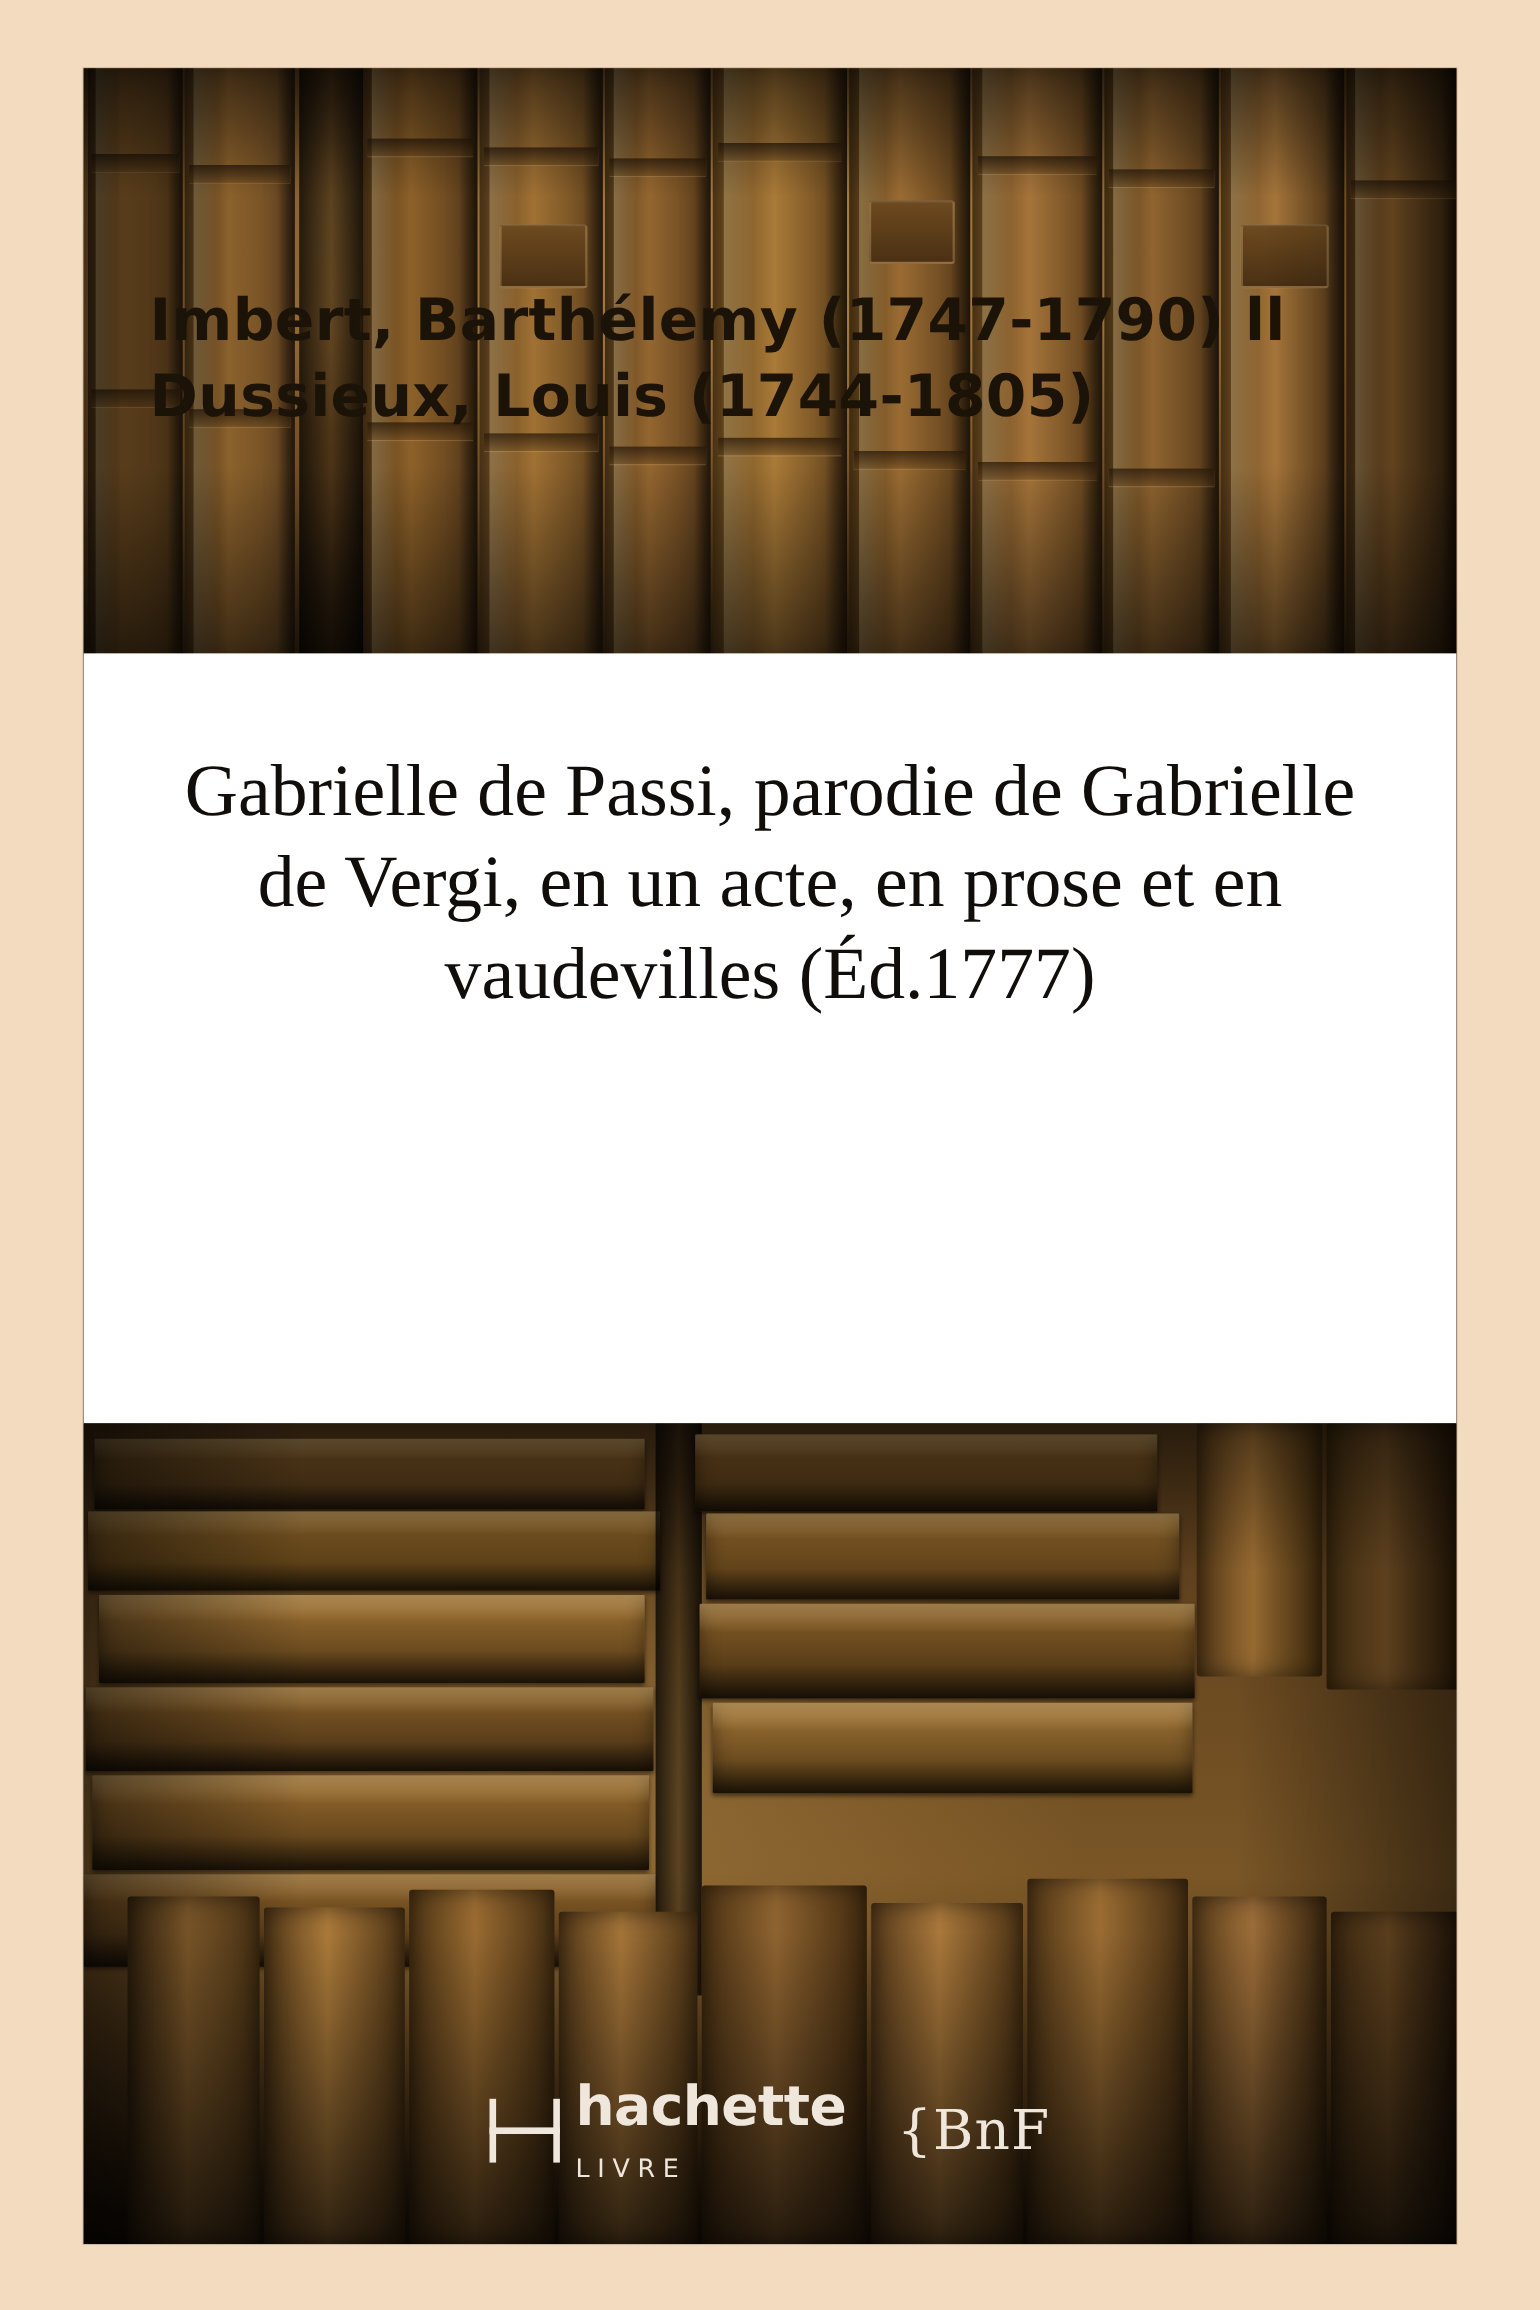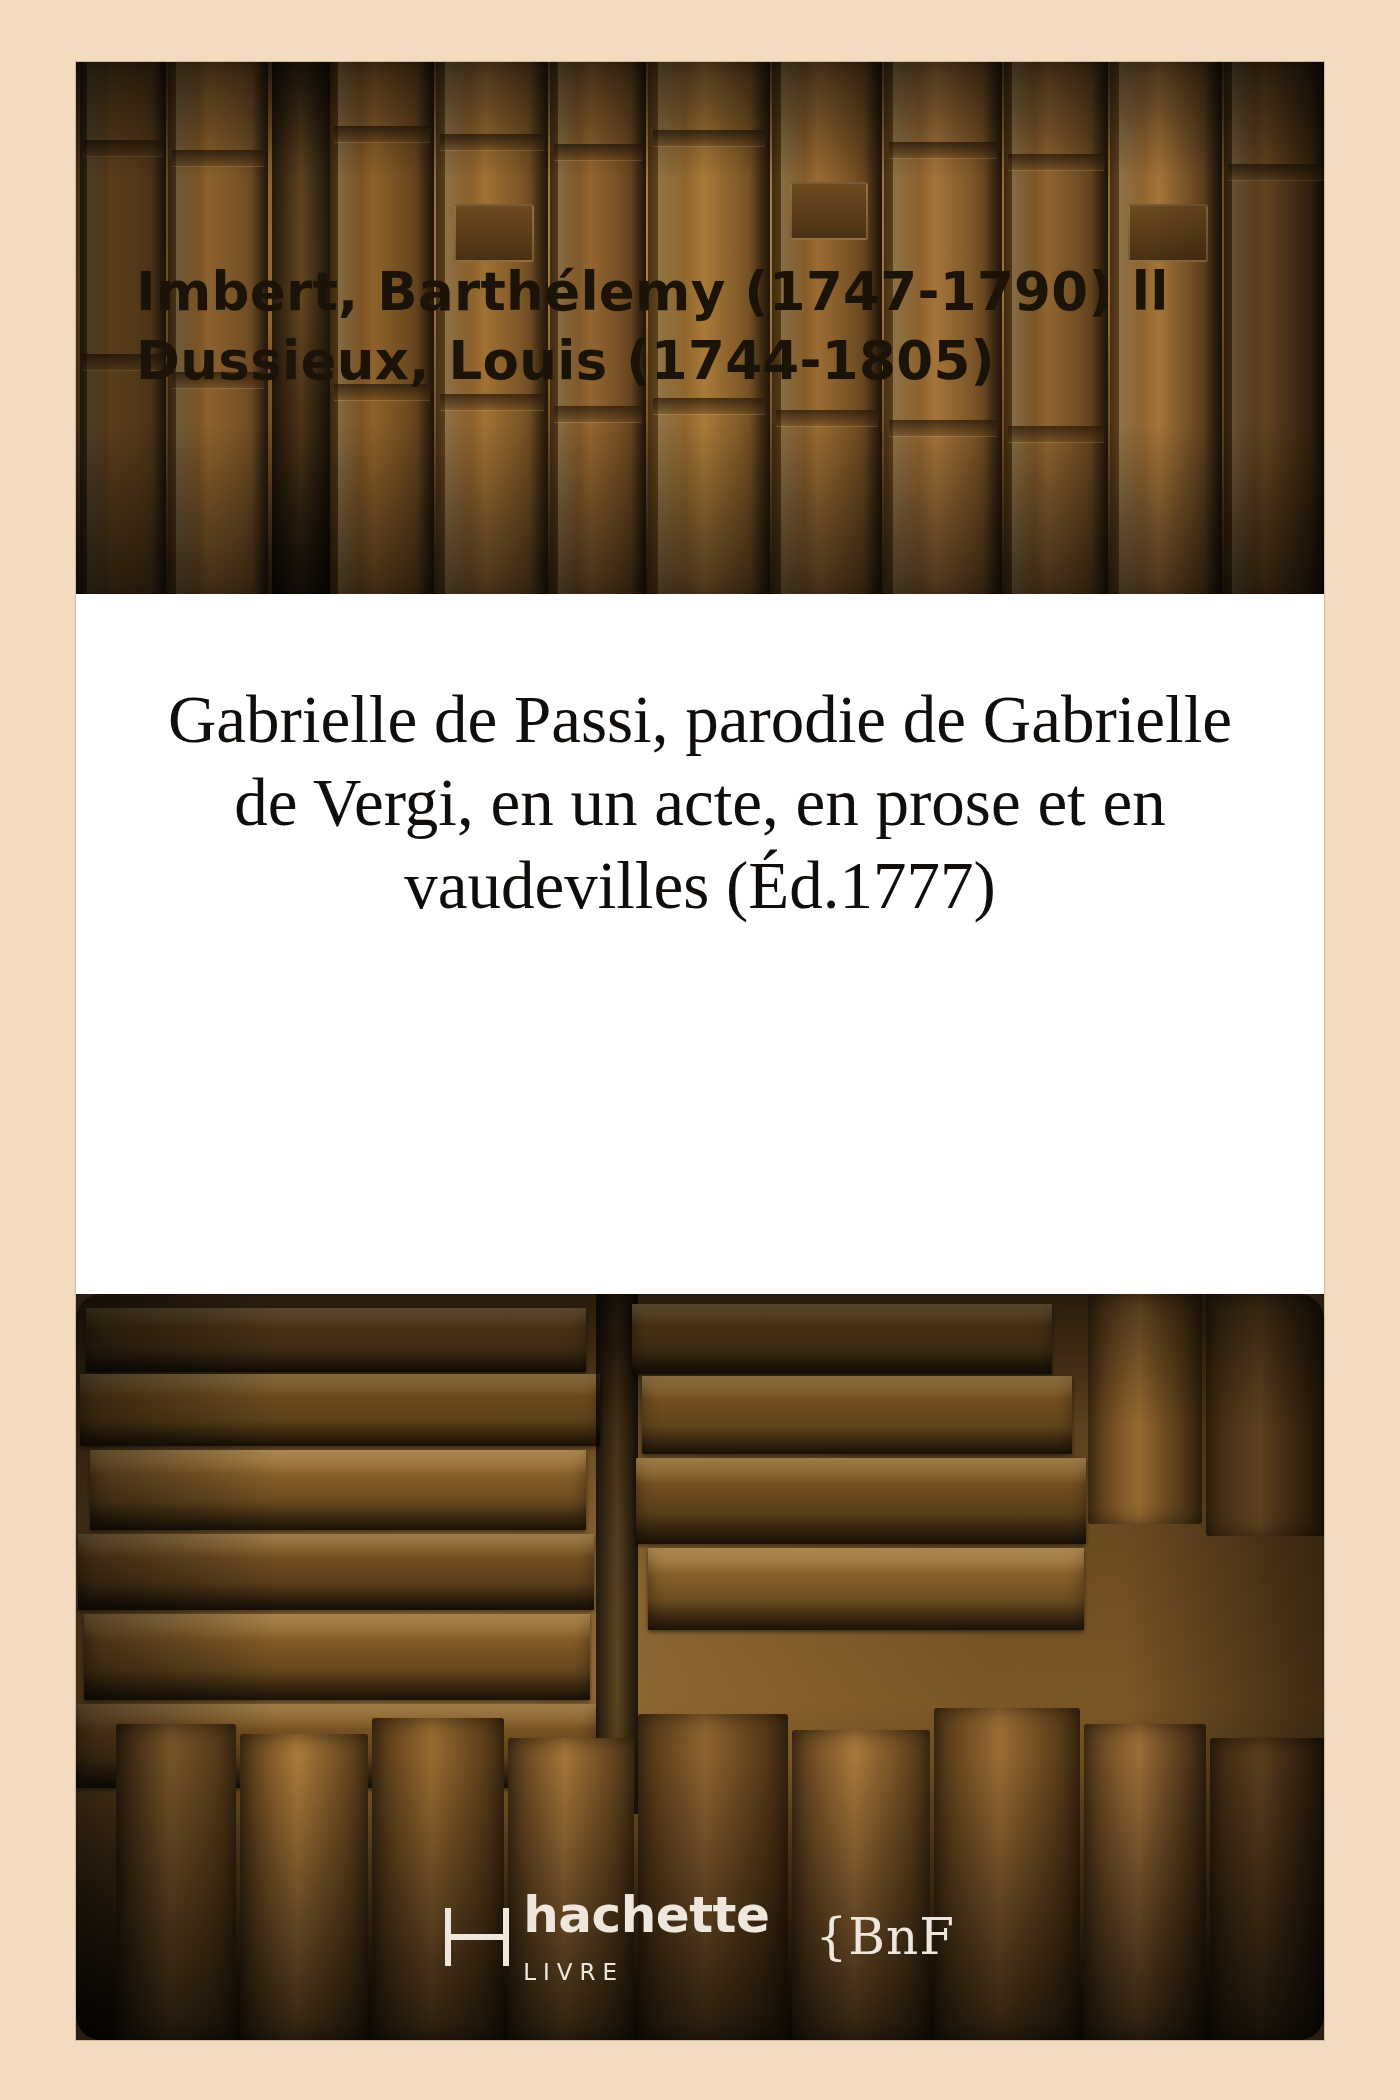--- a/index.html
+++ b/index.html
@@ -126,21 +126,20 @@
 
   
   .bottom-photo {
     position: absolute;
     left: 0;
     top: 1232px;
     width: 1248px;
     height: 746px;
     overflow: hidden;
     background: #3a2712;
-    border-radius: 25px;
   }
   .bottom-photo .base {
     position: absolute; inset: 0;
     background:
       radial-gradient(ellipse 60% 55% at 30% 45%, rgba(214,168,92,0.35), rgba(0,0,0,0) 72%),
       linear-gradient(180deg, #4a3217 0%, #6b4a21 30%, #7a5626 55%, #4c3316 85%, #241607 100%);
   }
   .hbook {
     position: absolute;
     border-radius: 2px;

